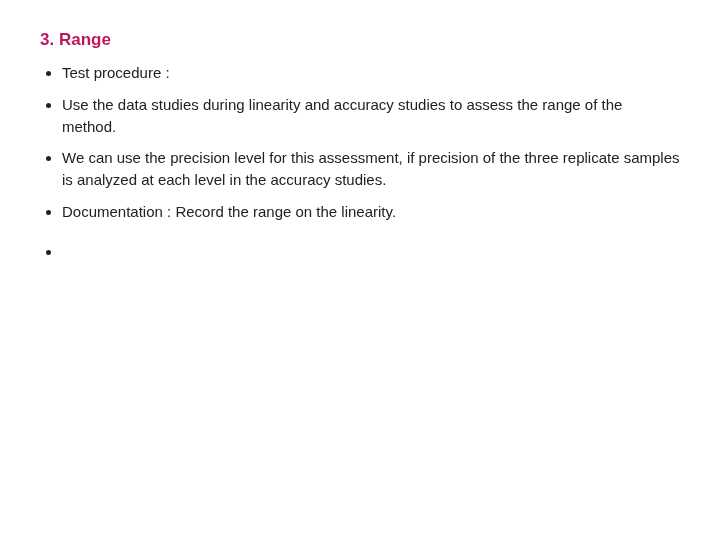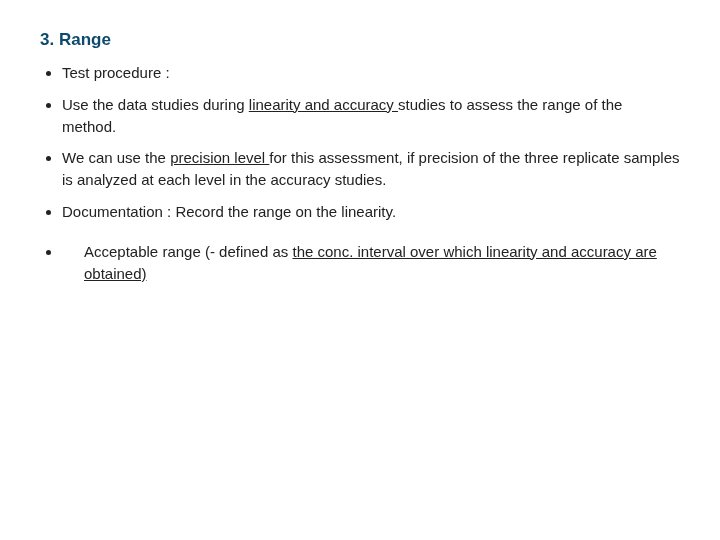--- a/index.html
+++ b/index.html
@@ -13,21 +13,21 @@
       height: 540px;
       background: #ffffff;
       font-family: Arial, sans-serif;
       font-size: 15px;
       color: #222222;
       padding: 30px 40px;
       overflow: hidden;
     }
 
     .heading {
-      color: #0c4a6e;
+      color: #be185d;
       font-size: 17px;
       font-weight: bold;
       margin-bottom: 12px;
     }
 
     ul {
       list-style: disc;
       padding-left: 22px;
       margin-bottom: 0;
     }
@@ -35,21 +35,20 @@
     ul li {
       margin-bottom: 10px;
       line-height: 1.45;
     }
 
     .bold-label {
       font-weight: normal;
     }
 
     .underline {
-      text-decoration: underline;
       text-align: center;
     }
 
     .section-gap {
       margin-top: 18px;
     }
 
     .acceptance-block {
       margin-left: 22px;
       margin-top: 4px;
@@ -78,19 +77,16 @@
   <li>
     <span>We can use the </span><span class="underline">precision level </span><span>for this assessment, if precision of the three replicate samples is analyzed at each level in the accuracy studies.</span>
   </li>
 
   <li>
     <span class="bold-label">Documentation</span><span> :  Record the range on the linearity.</span>
   </li>
 
   <li class="section-gap">
     <div class="acceptance-block">
-      <p>
-        <span>Acceptable range (- defined as </span><span class="underline">the conc. interval over which linearity and accuracy are obtained)</span>
-      </p>
     </div>
   </li>
 
 </ul>
 
 </body></html>

